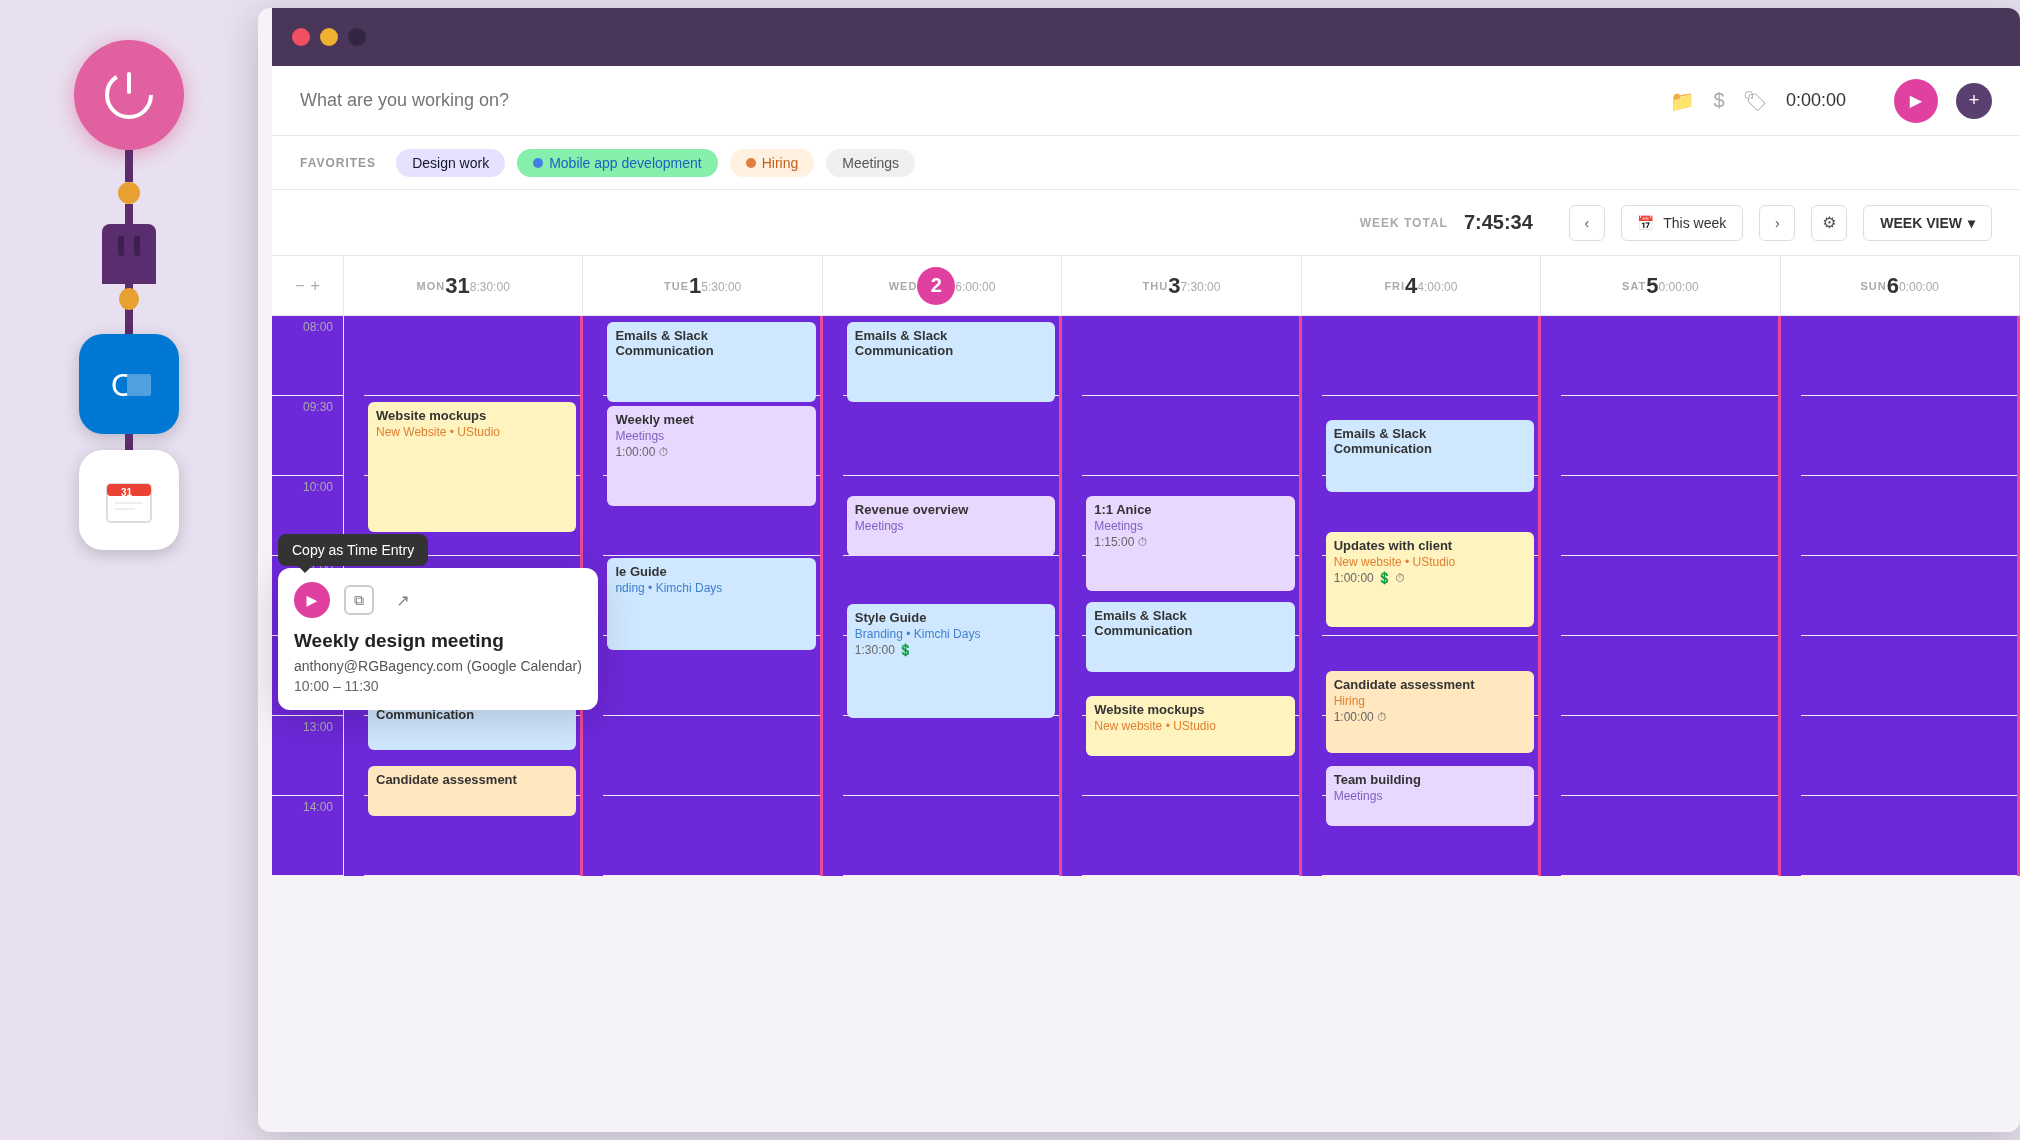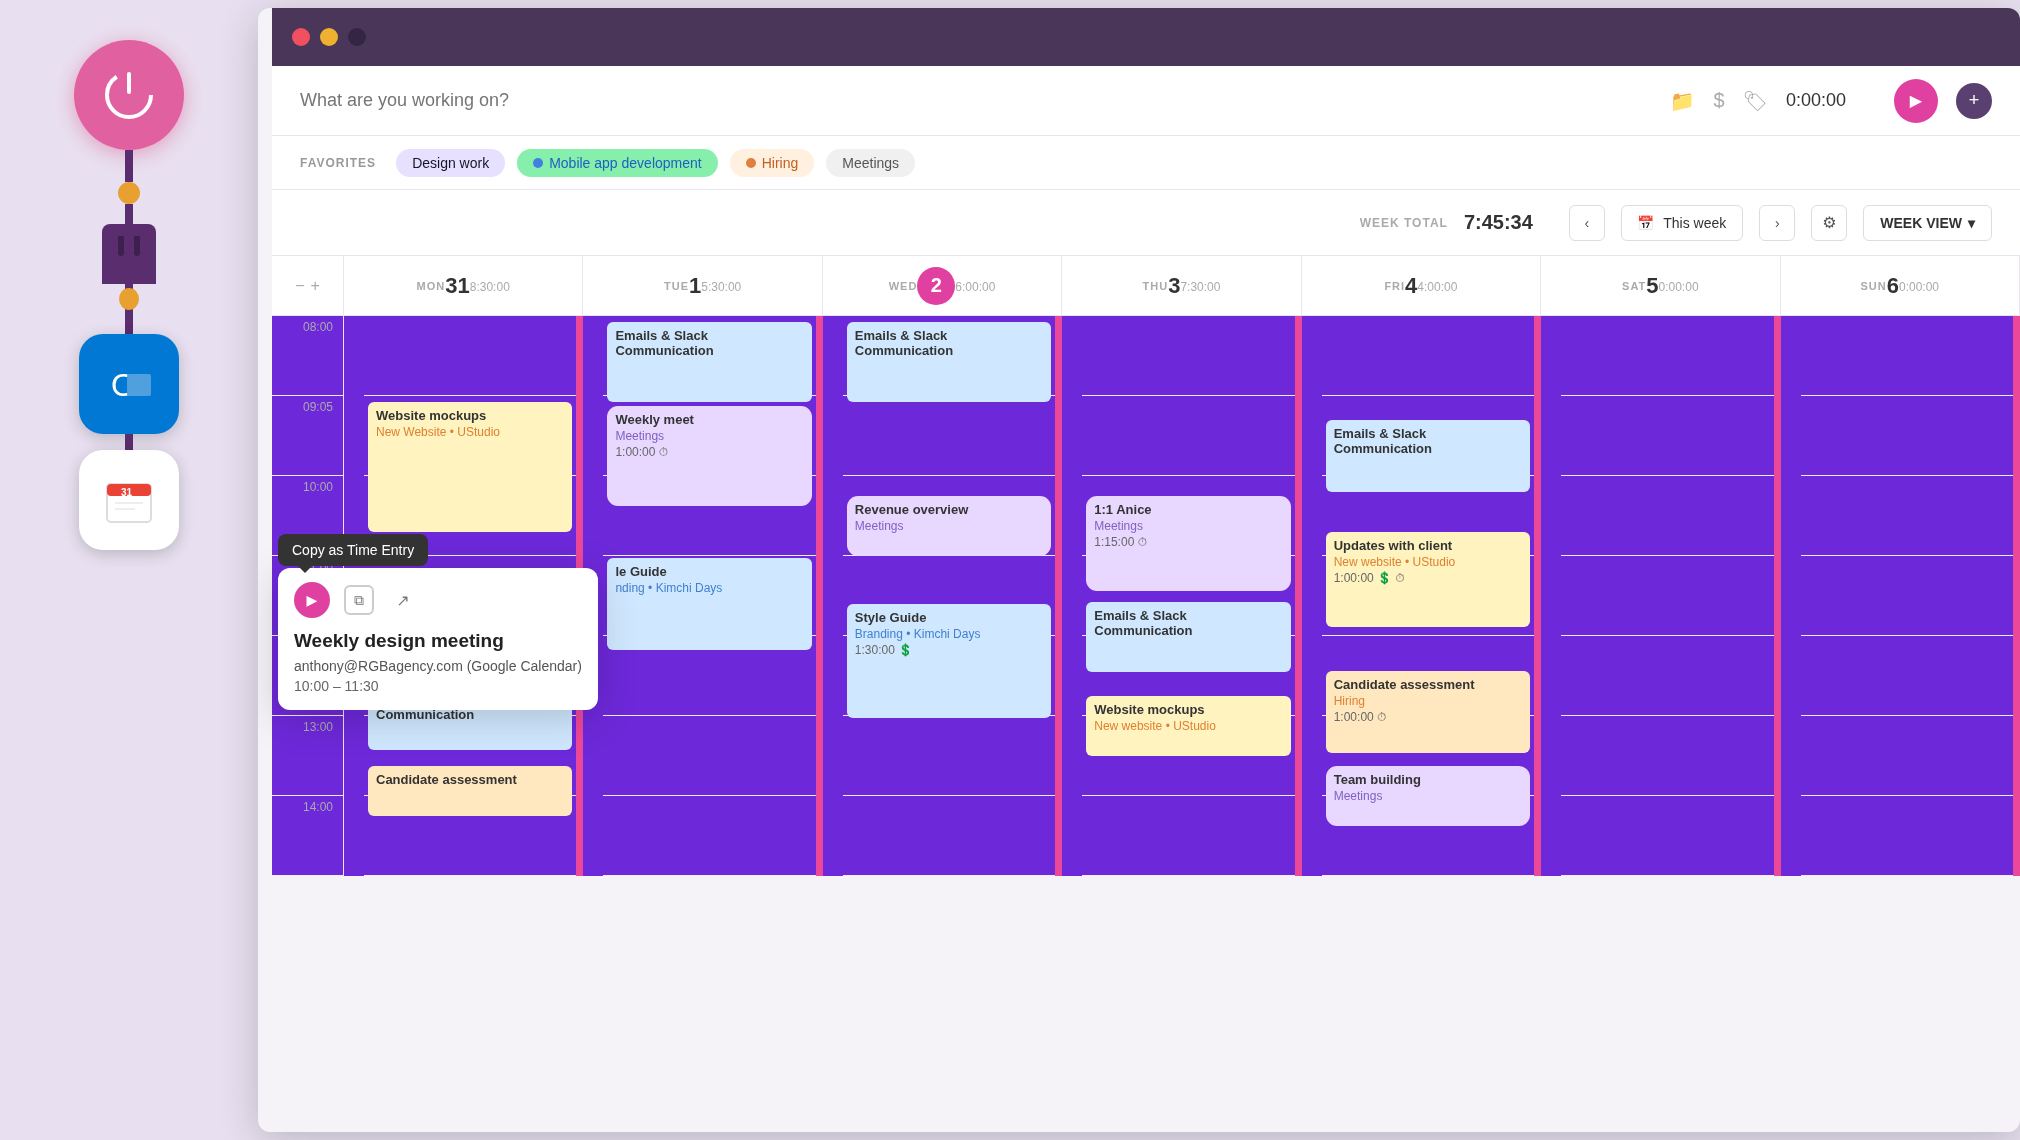--- a/index.html
+++ b/index.html
@@ -396,21 +396,21 @@
       justify-content: flex-end;
       padding-right: 10px;
       padding-top: 4px;
       font-size: 12px;
       color: #aaa;
       border-bottom: 1px solid #f0eef4;
     }
 
     .day-col {
       flex: 1;
-      border-right: 7px solid #ec4899;
+      border-right: 3px solid #ec4899;
       position: relative;
       min-height: 560px;
     }
 
     .hour-line {
       height: 80px;
       border-bottom: 1px solid #f0eef4;
     }
 
     
@@ -436,21 +436,21 @@
     }
 
     .event-time {
       font-size: 12px;
       color: #666;
       margin-top: 2px;
     }
 
     .event-yellow { background: #fff3c0; }
     .event-blue { background: #d0e8ff; }
-    .event-purple { background: #e8d8ff; border-radius: 11px; }
+    .event-purple { background: #e8d8ff; }
     .event-orange { background: #ffe8c0; }
 
     .sub-blue { color: #4080d0; }
     .sub-purple { color: #8060c0; }
     .sub-orange { color: #e08030; }
 
     .plug-body {
       width: 54px;
       height: 60px;
       background: #5a2d6e;
@@ -625,21 +625,21 @@
         <div class="day-name">SUN</div>
         <div class="day-num">6</div>
         <div class="day-hours">0:00:00</div>
       </div>
     </div>
 
     <div class="cal-body">
 
       <div class="time-labels">
         <div class="time-label">08:00</div>
-        <div class="time-label">09:05</div>
+        <div class="time-label">09:30</div>
         <div class="time-label">10:00</div>
         <div class="time-label">11:00</div>
         <div class="time-label">12:00</div>
         <div class="time-label">13:00</div>
         <div class="time-label">14:00</div>
       </div>
 
       <div class="day-col">
         <div class="hour-line"></div>
           <div class="hour-line"></div>

